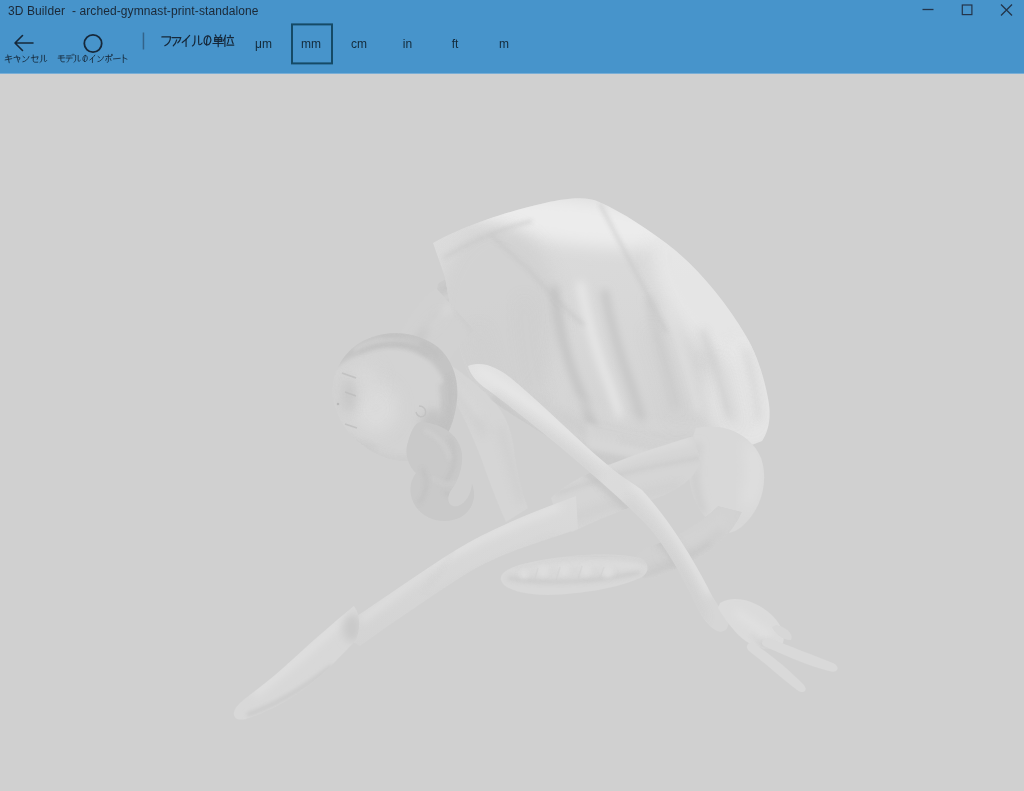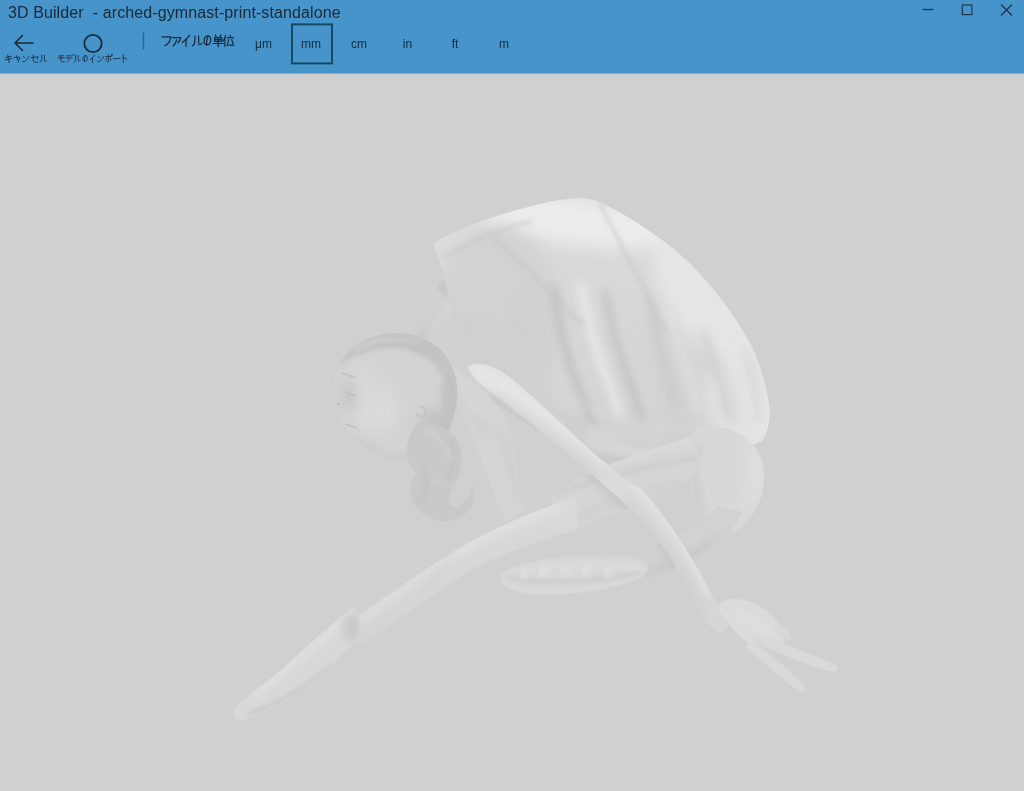--- a/index.html
+++ b/index.html
@@ -1,18 +1,18 @@
 <!DOCTYPE html>
 <html><head>
 <meta charset="utf-8">
 <style>
   html,body{margin:0;padding:0;}
   body{width:1024px;height:791px;overflow:hidden;background:#d0d0d0;font-family:"Liberation Sans",sans-serif;}
   #hdr{position:absolute;left:0;top:0;width:1024px;height:74px;background:#4794cb;border-bottom:1px solid #79aed6;box-sizing:border-box;}
-  #ttl{position:absolute;left:8px;top:3.5px;font-size:16px;color:#1b2836;letter-spacing:0.1px;}
+  #ttl{position:absolute;left:8px;top:3.5px;font-size:12px;color:#1b2836;letter-spacing:0.1px;}
 </style>
 </head>
 <body>
 <div id="hdr">
   <div id="ttl">3D Builder&nbsp;&nbsp;- arched-gymnast-print-standalone</div>
   <svg width="1024" height="74" style="position:absolute;left:0;top:0">
 
     <g stroke="#23344a" stroke-width="1.3" fill="none">
       <line x1="922.5" y1="9.5" x2="933.5" y2="9.5"></line>
       <rect x="962.3" y="5" width="9.6" height="9.6" stroke-width="1.2"></rect>

